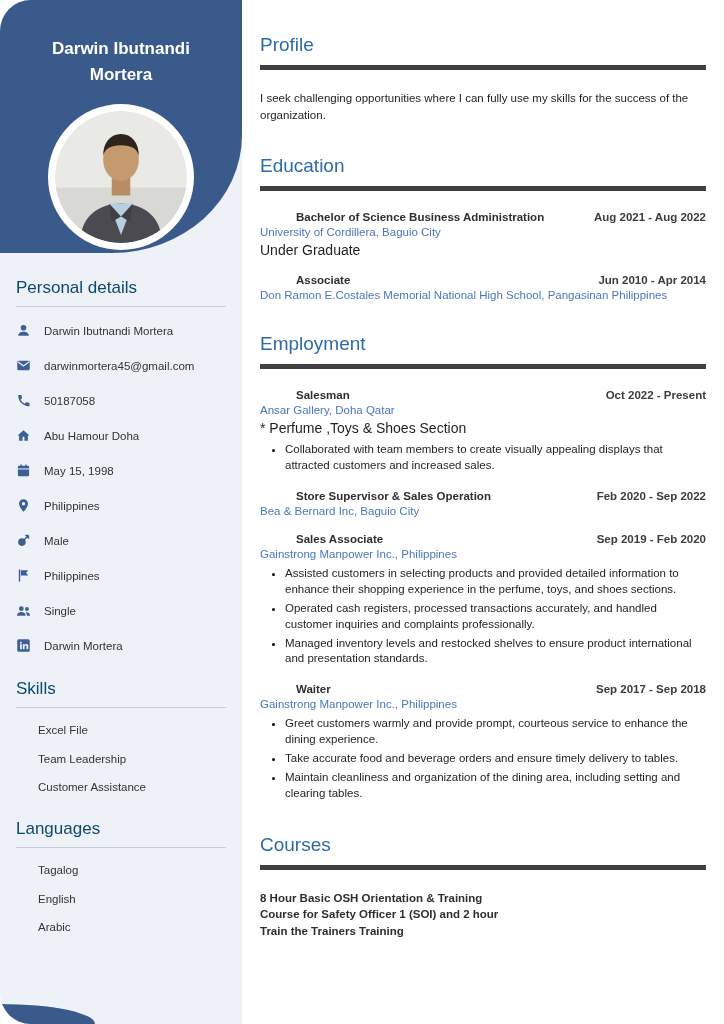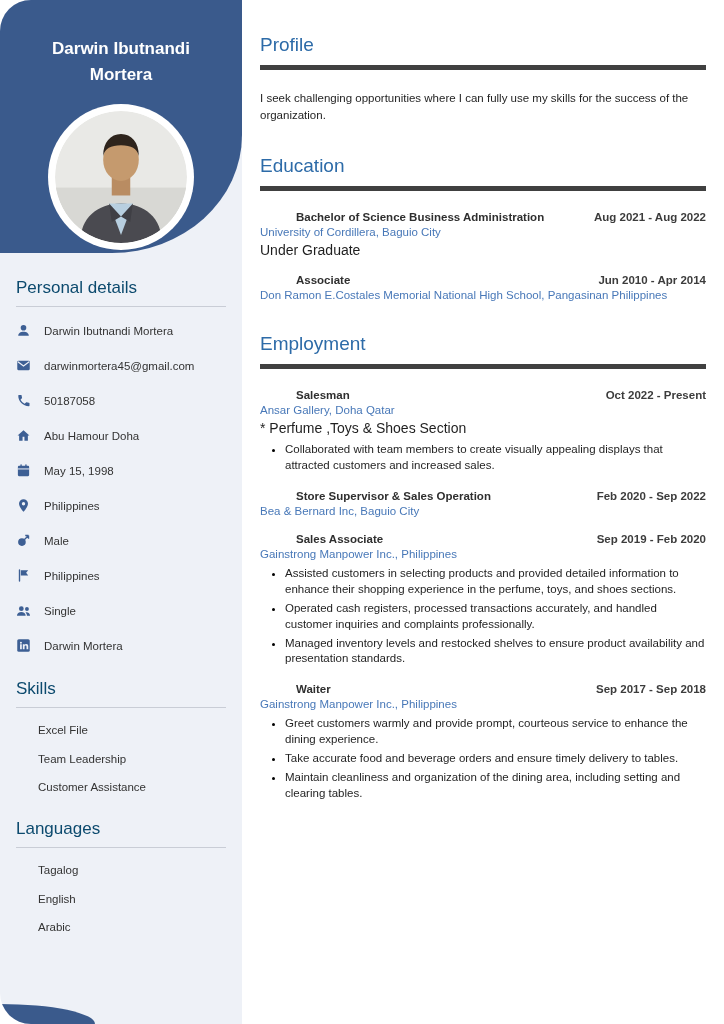--- a/index.html
+++ b/index.html
@@ -234,33 +234,39 @@
 
       <div class="entry">
         <div class="entry-head">
           <span class="entry-role">Sales Associate</span>
           <span class="entry-dates">Sep 2019 - Feb 2020</span>
         </div>
         <div class="entry-org">Gainstrong Manpower Inc., Philippines</div>
         <ul class="bullets">
           <li>Assisted customers in selecting products and provided detailed information to enhance their shopping experience in the perfume, toys, and shoes sections.</li>
           <li>Operated cash registers, processed transactions accurately, and handled customer inquiries and complaints professionally.</li>
-          <li>Managed inventory levels and restocked shelves to ensure product availability and presentation standards.</li>
+          <li>Managed inventory levels and restocked shelves to ensure product international and presentation standards.</li>
         </ul>
       </div>
 
       <div class="entry">
         <div class="entry-head">
           <span class="entry-role">Waiter</span>
           <span class="entry-dates">Sep 2017 - Sep 2018</span>
         </div>
         <div class="entry-org">Gainstrong Manpower Inc., Philippines</div>
         <ul class="bullets">
           <li>Greet customers warmly and provide prompt, courteous service to enhance the dining experience.</li>
           <li>Take accurate food and beverage orders and ensure timely delivery to tables.</li>
           <li>Maintain cleanliness and organization of the dining area, including setting and clearing tables.</li>
         </ul>
       </div>
     </section>
 
+    <section class="m-section">
+      <h2 class="m-title">Courses</h2>
+      <div class="course-line">8 Hour Basic OSH Orientation &amp; Training</div>
+      <div class="course-line">Course for Safety Officer 1 (SOI) and 2 hour</div>
+      <div class="course-line">Train the Trainers Training</div>
+    </section>
 
   </main>
 </div>
 
 </body></html>

